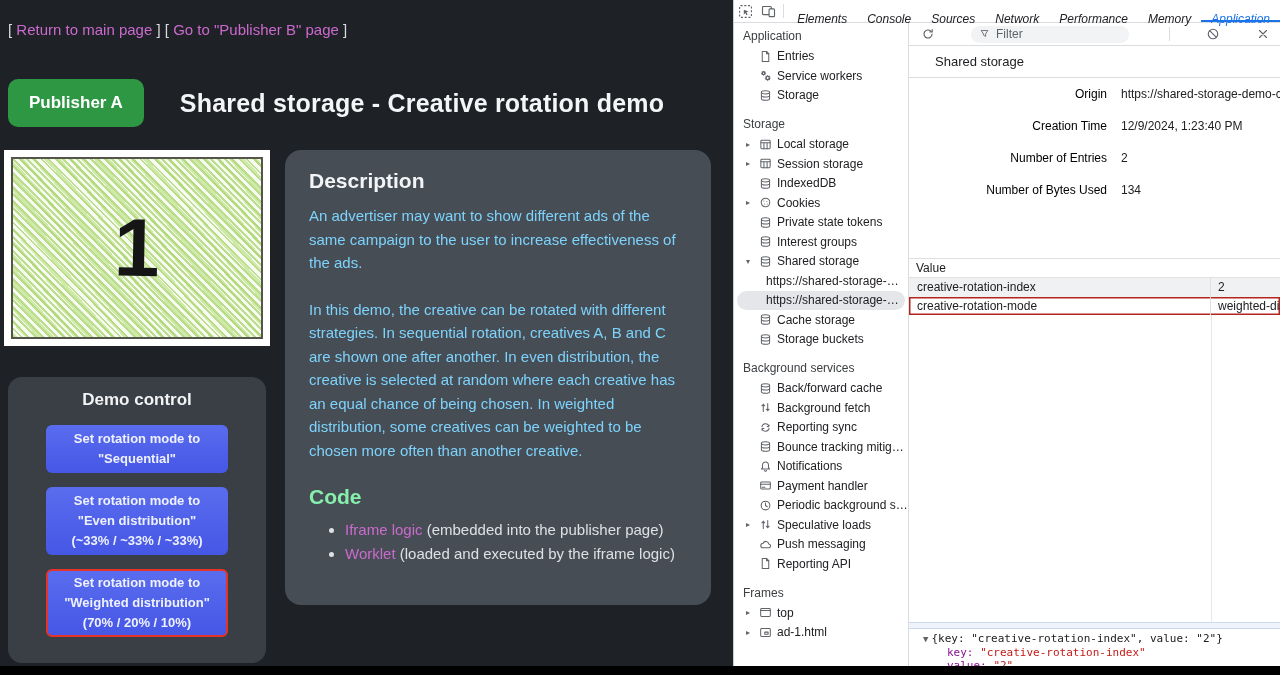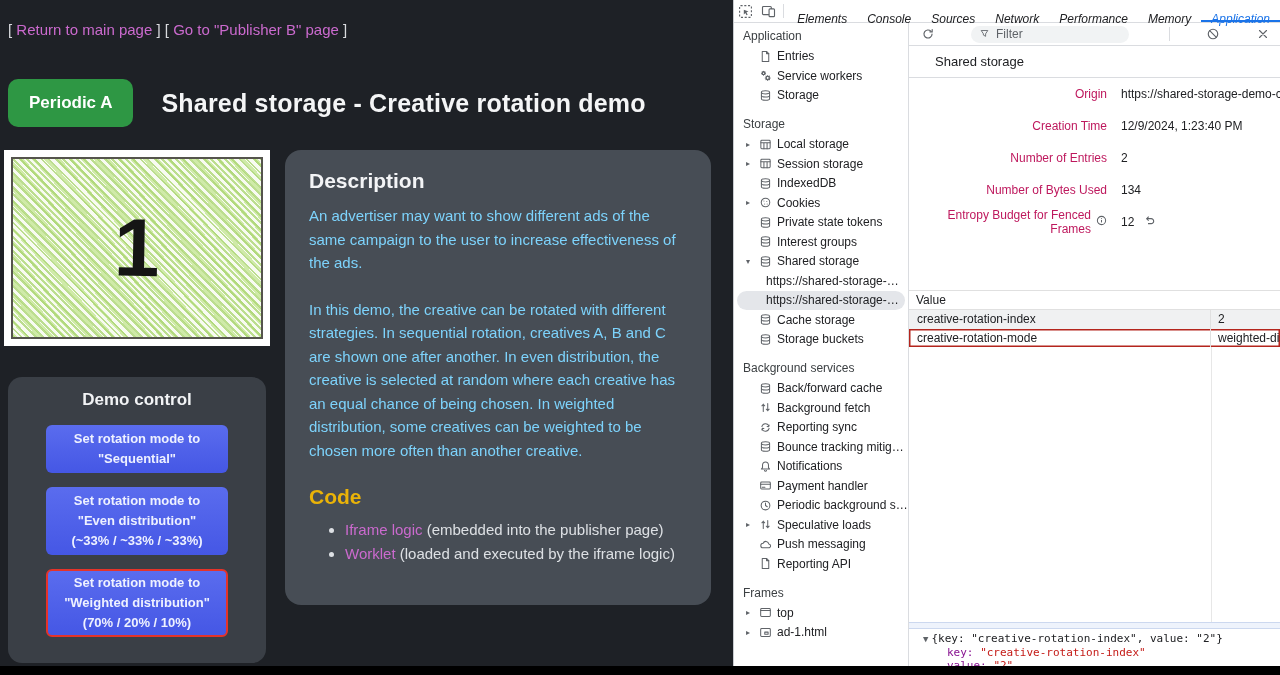--- a/index.html
+++ b/index.html
@@ -5,42 +5,42 @@
   * { margin:0; padding:0; box-sizing:border-box; }
   html,body { width:1280px; height:675px; overflow:hidden; background:#000; font-family:"Liberation Sans", sans-serif; }
   .stage { position:relative; width:1280px; height:675px; background:#000; }
 
   
   .page { position:absolute; left:0; top:0; width:733px; height:666px; background:#1e2126; overflow:hidden; }
   .nav { position:absolute; left:8px; top:21px; font-size:15px; color:#d9dbde; }
   .nav a { color:#cb6ace; text-decoration:none; cursor:pointer; }
   .page-header { position:absolute; left:8px; top:79px; display:flex; align-items:center; }
   .badge { background:#2e9744; color:#fff; font-weight:bold; font-size:17px; padding:14px 21px; border-radius:10px; }
-  .page-title { color:#f4f5f6; font-size:25px; font-weight:bold; margin-left:28px; letter-spacing:.2px; }
+  .page-title { color:#f4f5f6; font-size:25px; font-weight:bold; margin-left:36px; letter-spacing:.2px; }
 
   .creative-frame { position:absolute; left:4px; top:150px; width:266px; height:196px; background:#fff; padding:7px; }
   .creative { width:100%; height:100%; border:2px solid #55544d; display:flex; align-items:center; justify-content:center;
     background-color:#f0f7e2;
     background-image:
       repeating-linear-gradient(45deg, rgba(168,212,110,.75) 0 2px, rgba(255,255,255,0) 2px 5px),
       repeating-linear-gradient(47deg, rgba(204,233,162,.9) 0 3px, rgba(255,255,255,.55) 3px 9px);
   }
   .creative-num { font-size:82px; font-weight:bold; color:#151515; line-height:1; transform:rotate(1deg); }
 
   .demo-card { position:absolute; left:8px; top:377px; width:258px; height:286px; background:#3a3f46; border-radius:14px; padding-top:13px; }
   .demo-heading { text-align:center; color:#f2f3f5; font-weight:bold; font-size:17px; margin-bottom:15px; }
   .demo-btn { display:block; width:182px; margin:0 auto 14px auto; background:linear-gradient(#5a6cee,#4557e5);
     color:#eef1ff; font-weight:bold; font-size:13px; line-height:20px; text-align:center;
     border:none; border-radius:6px; padding:4px 6px; cursor:pointer; font-family:"Liberation Sans",sans-serif; }
   .demo-btn.highlighted { border:2px solid #e5332a; padding:2px 4px; }
 
   .desc-card { position:absolute; left:285px; top:150px; width:426px; height:455px; background:#474d55; border-radius:16px; padding:19px 24px; }
   .desc-heading { color:#f3f4f6; font-size:21px; font-weight:bold; margin-bottom:11px; }
   .desc-card p { color:#7dd3fc; font-size:15px; line-height:23.5px; margin-bottom:23px; }
-  .code-heading { color:#eab308; font-size:21px; font-weight:bold; margin:2px 0 9px 0; }
+  .code-heading { color:#86efac; font-size:21px; font-weight:bold; margin:2px 0 9px 0; }
   .code-list { list-style:disc; padding-left:36px; }
   .code-list li { color:#dde0e4; font-size:15px; line-height:23.5px; }
   .code-list a { color:#cb6ace; text-decoration:none; cursor:pointer; }
 
   
   .devtools { position:absolute; left:733px; top:0; width:547px; height:666px; background:#fff; border-left:1px solid #c9ccd0; color:#202124; }
   .dt-tabbar { height:23px; display:flex; align-items:stretch; border-bottom:1px solid #dadce0; background:#fff; }
   .dt-topicon { width:26px; display:flex; align-items:center; justify-content:center; cursor:pointer; }
   .dt-topicon svg { width:15px; height:15px; fill:none; stroke:#5f6368; stroke-width:1.2; }
   .dt-tabsep { width:1px; background:#dadce0; margin:4px 3px; }
@@ -66,21 +66,21 @@
   .dt-tool svg { width:14px; height:14px; fill:none; stroke:#5f6368; stroke-width:1.3; stroke-linecap:round; }
   .dt-filter { flex:1; height:17px; background:#f1f3f4; border-radius:9px; margin:0 8px 0 4px; display:flex; align-items:center; padding:0 8px; }
   .dt-filter svg { width:11px; height:11px; fill:none; stroke:#5f6368; stroke-width:1.1; flex:none; }
   .dt-filter input { border:none; outline:none; background:transparent; font-size:12px; color:#202124; margin-left:6px; width:100%; font-family:"Liberation Sans",sans-serif; }
   .dt-filter input::placeholder { color:#5f6368; }
   .dt-toolsep { width:1px; height:14px; background:#dadce0; margin:0 4px; flex:none; }
 
   .dt-title { height:32px; flex:none; line-height:32px; padding-left:26px; font-size:13px; border-bottom:1px solid #dadce0; }
   .dt-meta { flex:none; }
   .meta-row { height:32px; display:flex; align-items:center; font-size:12px; }
-  .meta-label { width:198px; text-align:right; color:#be185d; flex:none; display:flex; justify-content:flex-end; align-items:center; }
+  .meta-label { width:198px; text-align:right; color:#000000; flex:none; display:flex; justify-content:flex-end; align-items:center; }
   .meta-label svg { width:11px; height:11px; fill:none; stroke:#5f6368; stroke-width:1.1; margin-left:5px; }
   .meta-value { margin-left:14px; color:#202124; white-space:nowrap; display:flex; align-items:center; }
   .meta-value svg { width:13px; height:13px; fill:none; stroke:#5f6368; stroke-width:1.2; margin-left:9px; cursor:pointer; }
   .dt-gap { height:52px; flex:none; }
 
   .dt-grid { flex:none; border-top:1px solid #e0e0e0; font-size:12px; }
   .grid-header { display:flex; height:19px; align-items:center; border-bottom:1px solid #e0e0e0; color:#202124; }
   .grid-row { display:flex; height:18.5px; align-items:center; }
   .grid-row.striped { background:#f0f1f2; }
   .grid-row.highlighted { box-shadow:inset 0 0 0 1.5px #b4251d; }
@@ -98,21 +98,21 @@
 </style>
 </head>
 <body>
 
 <div class="stage">
 
   <div class="page">
     <div class="nav" id="nav"><span>[ </span><a>Return to main page</a><span> ]</span> <span>[ </span><a>Go to "Publisher B" page</a><span> ]</span></div>
 
     <div class="page-header">
-      <span class="badge">Periodic A</span>
+      <span class="badge">Publisher A</span>
       <span class="page-title">Shared storage - Creative rotation demo</span>
     </div>
 
     <div class="creative-frame">
       <div class="creative">
         <span class="creative-num">1</span>
       </div>
     </div>
 
     <div class="demo-card">
@@ -463,31 +463,20 @@
               <span class="meta-value">12/9/2024, 1:23:40 PM</span>
             </div>
             <div class="meta-row">
               <span class="meta-label">Number of Entries</span>
               <span class="meta-value">2</span>
             </div>
             <div class="meta-row">
               <span class="meta-label">Number of Bytes Used</span>
               <span class="meta-value">134</span>
             </div>
-            <div class="meta-row">
-              <span class="meta-label">Entropy Budget for Fenced Frames<span><svg viewBox="0 0 12 12">
-                    <circle cx="6" cy="6" r="4.5"></circle>
-                    <path d="M6 5.4v2.7"></path>
-                    <circle cx="6" cy="3.7" r=".55" fill="#5f6368" stroke="none"></circle>
-                  </svg></span></span>
-              <span class="meta-value">12<span><svg viewBox="0 0 14 14">
-                    <path d="M4.2 5h4.6a2.7 2.7 0 1 1 0 5.4H5.4"></path>
-                    <path d="M6.1 2.9L4 5l2.1 2.1"></path>
-                  </svg></span></span>
-            </div>
           </div>
         <div class="dt-gap"></div>
         <div class="dt-grid" id="dt-grid">
             <div class="grid-header">
               <span class="cell-val">Value</span>
             </div>
             <div class="grid-row striped">
               <span class="cell-key">creative-rotation-index</span>
               <span class="cell-val">2</span>
             </div>

